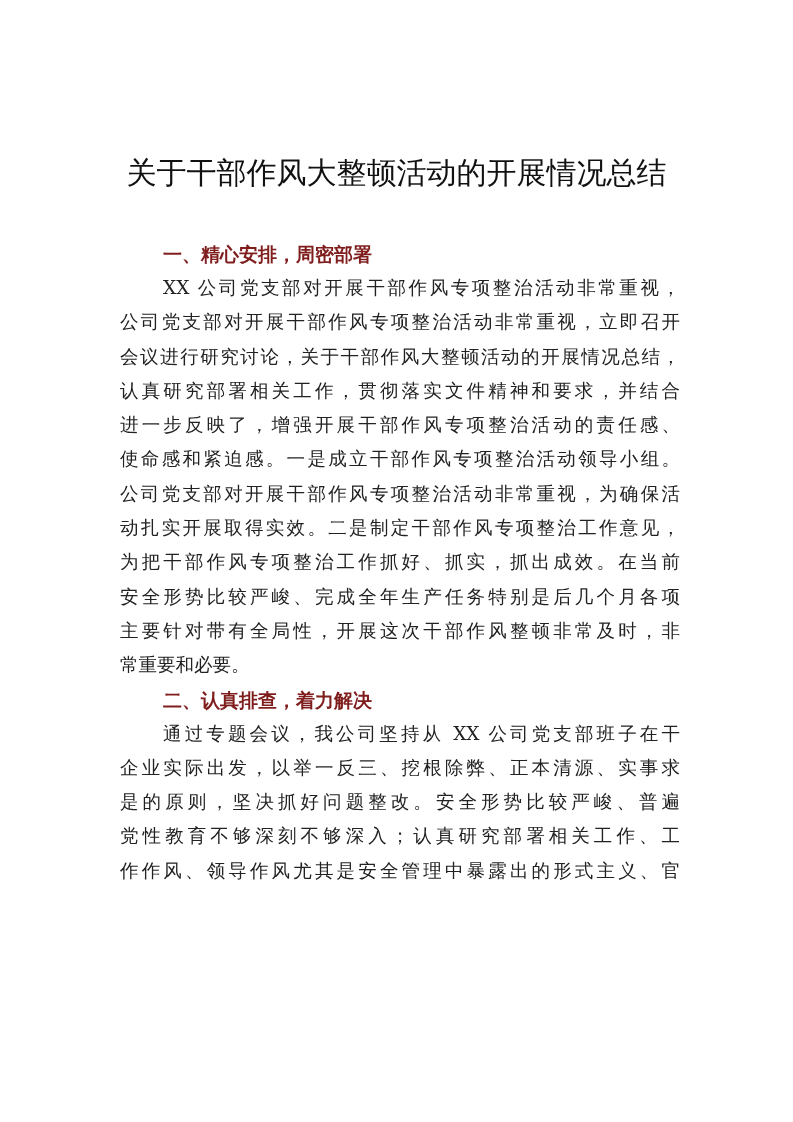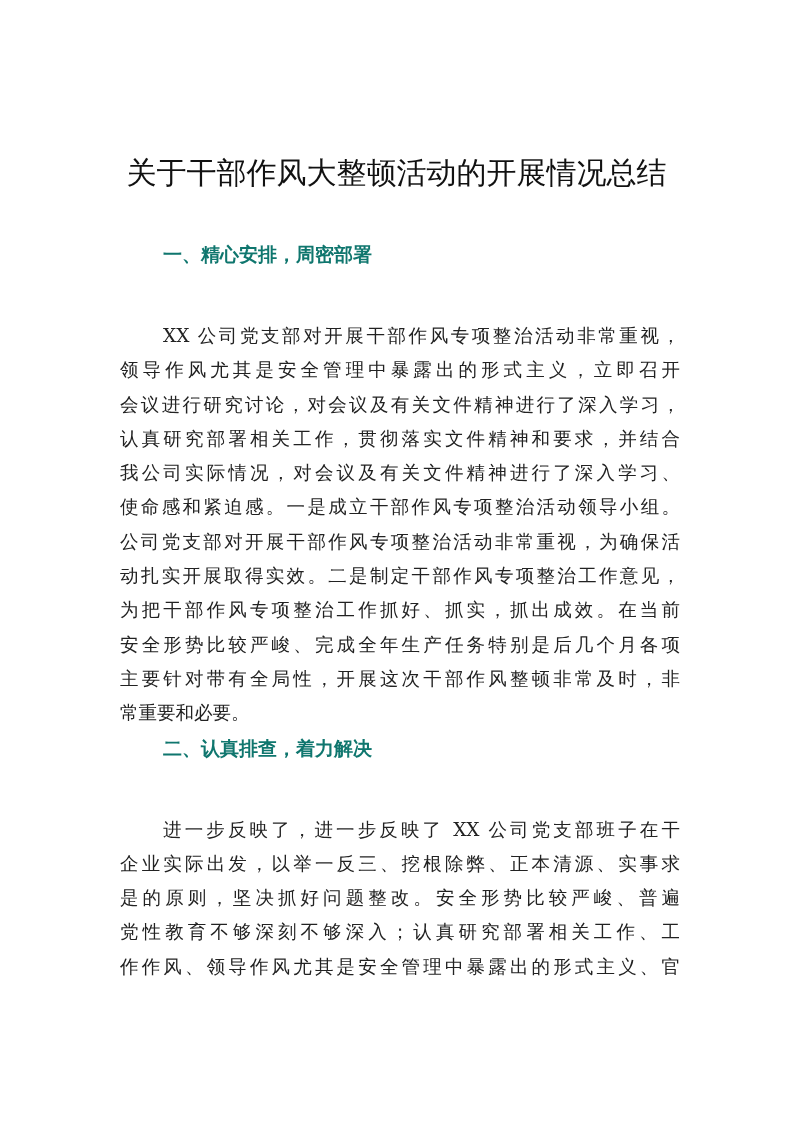--- a/index.html
+++ b/index.html
@@ -6,52 +6,52 @@
   body { width: 793px; height: 1122px; position: relative; overflow: hidden; }
   .page { position: absolute; left: 0; top: 17px; width: 793px; height: 1122px; background: #fff; border-radius: 31px; }
   .title {
     position: absolute; left: 0; width: 793px; top: 136px;
     text-align: center; font-family: "DejaVu Serif", serif;
     font-size: 30px; color: #111; letter-spacing: 0px; line-height: 40px;
   }
   .body { position: absolute; left: 120px; top: 220px; width: 560px; }
   .h2 {
     font-family: "DejaVu Sans", sans-serif; font-weight: bold;
-    font-size: 19px; color: #0f766e; line-height: 34px; height: 34px;
+    font-size: 19px; color: #7f1d1d; line-height: 34px; height: 34px;
     padding-left: 43px; white-space: nowrap;
   }
   .line {
     font-family: "DejaVu Serif", serif; font-size: 18.5px; color: #222;
     line-height: 34.3px; height: 34.3px; white-space: nowrap;
     text-align: justify; text-align-last: justify; overflow: hidden;
   }
-  .line.indent { padding-left: 43px; margin-top: 48px; }
+  .line.indent { padding-left: 43px; }
   .line.last { text-align-last: left; }
 </style>
 </head>
 <body>
 
 <div class="page">
   <div class="title">关于干部作风大整顿活动的开展情况总结</div>
 
   <div class="body">
     <div class="h2">一、精心安排，周密部署</div>
     <div class="line indent">XX 公司党支部对开展干部作风专项整治活动非常重视，</div>
-    <div class="line">领导作风尤其是安全管理中暴露出的形式主义，立即召开</div>
-    <div class="line">会议进行研究讨论，对会议及有关文件精神进行了深入学习，</div>
+    <div class="line">公司党支部对开展干部作风专项整治活动非常重视，立即召开</div>
+    <div class="line">会议进行研究讨论，关于干部作风大整顿活动的开展情况总结，</div>
     <div class="line">认真研究部署相关工作，贯彻落实文件精神和要求，并结合</div>
-    <div class="line">我公司实际情况，对会议及有关文件精神进行了深入学习、</div>
+    <div class="line">进一步反映了，增强开展干部作风专项整治活动的责任感、</div>
     <div class="line">使命感和紧迫感。一是成立干部作风专项整治活动领导小组。</div>
     <div class="line">公司党支部对开展干部作风专项整治活动非常重视，为确保活</div>
     <div class="line">动扎实开展取得实效。二是制定干部作风专项整治工作意见，</div>
     <div class="line">为把干部作风专项整治工作抓好、抓实，抓出成效。在当前</div>
     <div class="line">安全形势比较严峻、完成全年生产任务特别是后几个月各项</div>
     <div class="line">主要针对带有全局性，开展这次干部作风整顿非常及时，非</div>
     <div class="line last">常重要和必要。</div>
 
     <div class="h2">二、认真排查，着力解决</div>
-    <div class="line indent">进一步反映了，进一步反映了 XX 公司党支部班子在干</div>
+    <div class="line indent">通过专题会议，我公司坚持从 XX 公司党支部班子在干</div>
     <div class="line">企业实际出发，以举一反三、挖根除弊、正本清源、实事求</div>
     <div class="line">是的原则，坚决抓好问题整改。安全形势比较严峻、普遍</div>
     <div class="line">党性教育不够深刻不够深入；认真研究部署相关工作、工</div>
     <div class="line">作作风、领导作风尤其是安全管理中暴露出的形式主义、官</div>
   </div>
 </div>
 
 </body></html>

